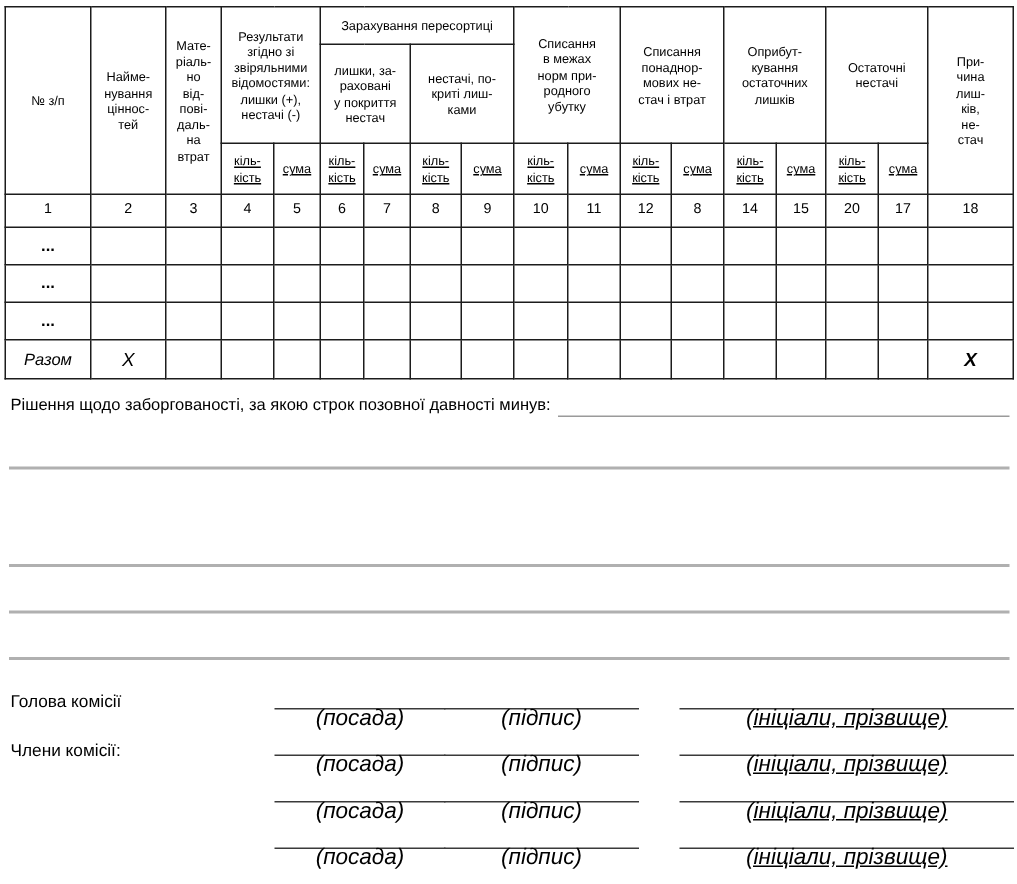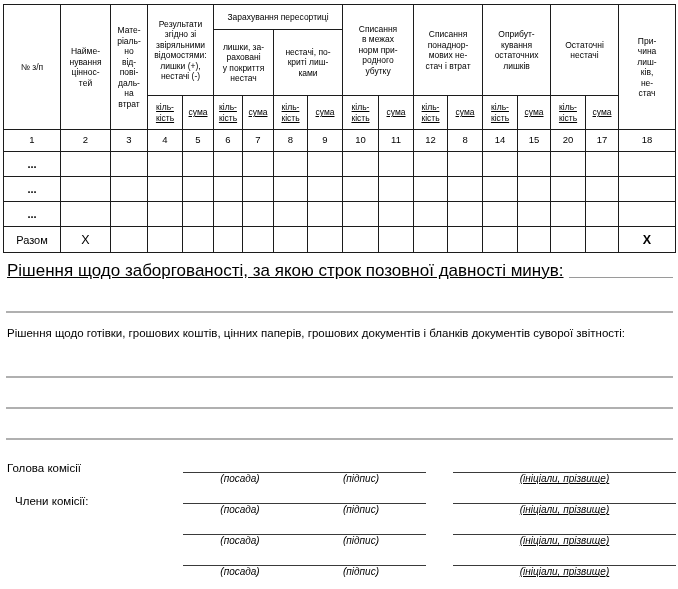--- a/index.html
+++ b/index.html
@@ -18,51 +18,51 @@
     font-weight:normal; overflow:hidden;
   }
   thead th { font-size:8.5px; line-height:10.5px; white-space:pre-line; }
   tr.hdr-a { height:25px; }
   tr.hdr-b { height:66px; }
   tr.hdr-c { height:34px;text-decoration:underline; }
   tr.hdr-n { height:22px; }
   tr.hdr-n th { font-size:9.5px; white-space:normal; }
   tr.dot-row { height:25px; }
   tr.dot-row td { font-size:11px; font-weight:bold; }
-  tr.total-row { height:26px; }
+  tr.total-row { height:26px;font-style:italic; }
   td.total-label { font-size:11px; font-weight:bold; }
   td.x-mark { font-size:12.5px; font-weight:bold; }
   td.x-mark.light { font-weight:600; }
 
   
   .debt-line {
     position:absolute; top:263px; left:7px; right:5px;
-    display:flex; font-size:17px; line-height:15px;text-decoration:underline;
+    display:flex; font-size:11px; line-height:15px;
   }
   .debt-line .blank { flex:1; margin-left:5px; border-bottom:1px solid #9a9a9a; height:14px; }
 
   .rule { position:absolute; left:6px; right:5px; border-top:2px solid #b0b0b0; height:0; }
   .rule.r1 { top:311px; }
   .rule.r2 { top:376px; }
   .rule.r3 { top:407px; }
   .rule.r4 { top:438px; }
 
   .cash-para {
     position:absolute; top:325px; left:7px; width:665px;
     font-size:11.5px; line-height:17px;
   }
 
   
   .sig-role { position:absolute; left:7px; font-size:11.5px; }
   .sig-role.chair { top:462px; }
-  .sig-role.members { top:495px;margin-left:8px; }
+  .sig-role.members { top:495px; }
 
   .sig-group {
     position:absolute; border-top:1px solid #3a3a3a;
-    text-align:center; font-size:10px; font-style:italic; padding-top:1px; line-height:10px;
+    text-align:center; font-size:15px; font-style:italic; padding-top:1px; line-height:10px;
   }
   .sig-col-pos  { left:183px; width:114px; }
   .sig-col-sign { left:296px; width:130px; }
   .sig-col-name { left:453px; width:223px;text-decoration:underline; }
   .sig-top-0 { top:472px; }
   .sig-top-1 { top:503px; }
   .sig-top-2 { top:534px; }
   .sig-top-3 { top:565px; }
 </style>
 </head>
@@ -272,21 +272,20 @@
     </tbody>
   </table>
 
   <div class="debt-line">
     <span>Рішення щодо заборгованості, за якою строк позовної давності минув:</span>
     <span class="blank"></span>
   </div>
 
   <div class="rule r1"></div>
 
-  <div class="cash-para">Рішення щодо готівки, грошових коштів, цінних паперів, грошових документів і бланків документів суворої звітності:</div>
 
   <div class="rule r2"></div>
   <div class="rule r3"></div>
   <div class="rule r4"></div>
 
   <div class="sig-role chair">Голова комісії</div>
   <div class="sig-role members">Члени комісії:</div>
 
   <div class="sig-group sig-col-pos sig-top-0">(посада)</div>
   <div class="sig-group sig-col-sign sig-top-0">(підпис)</div>

